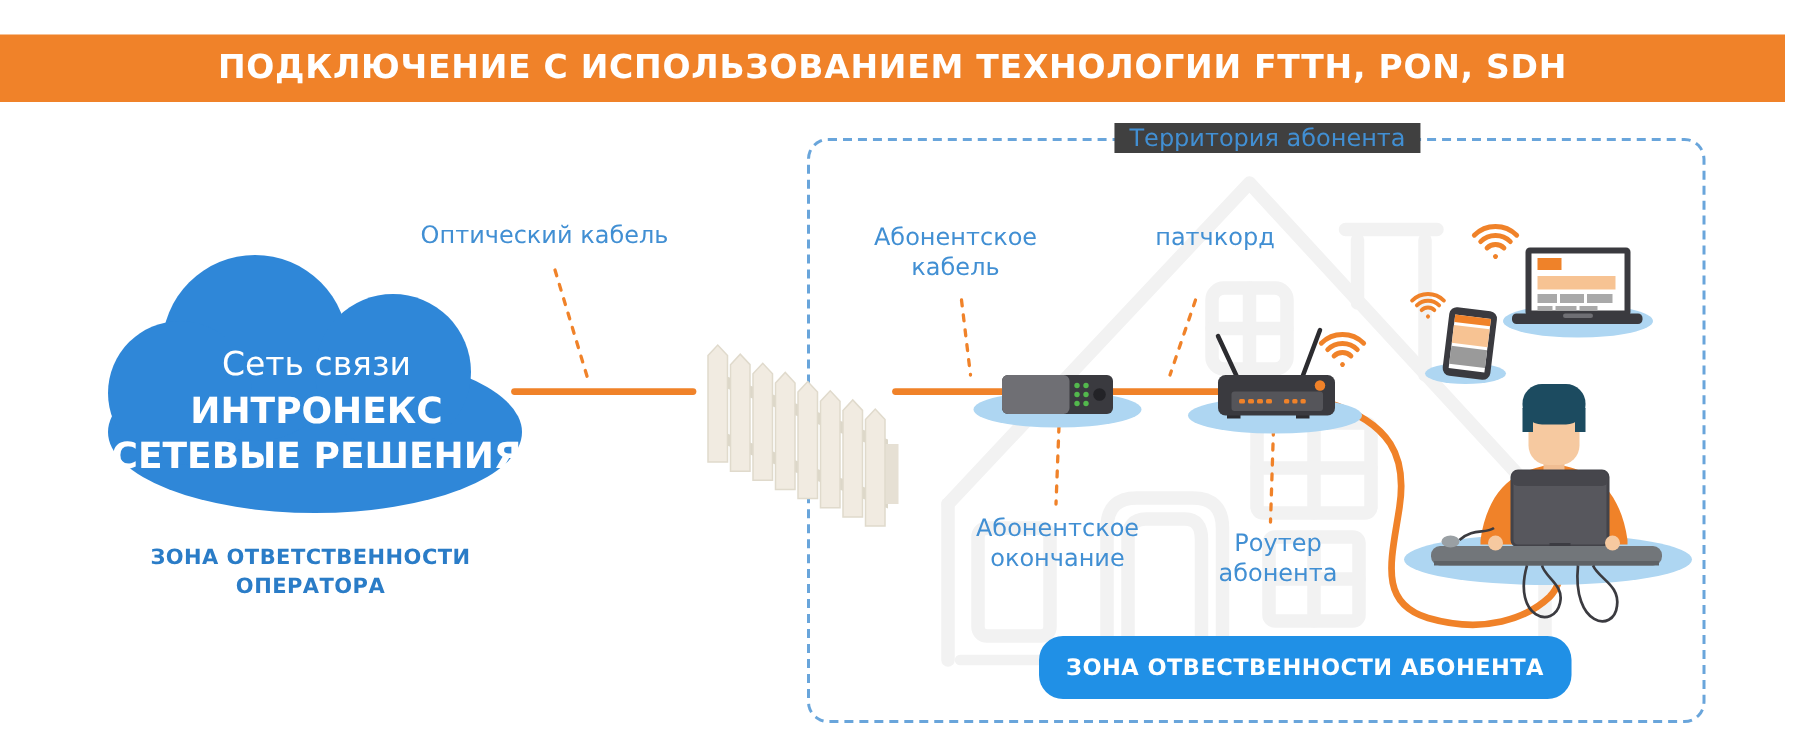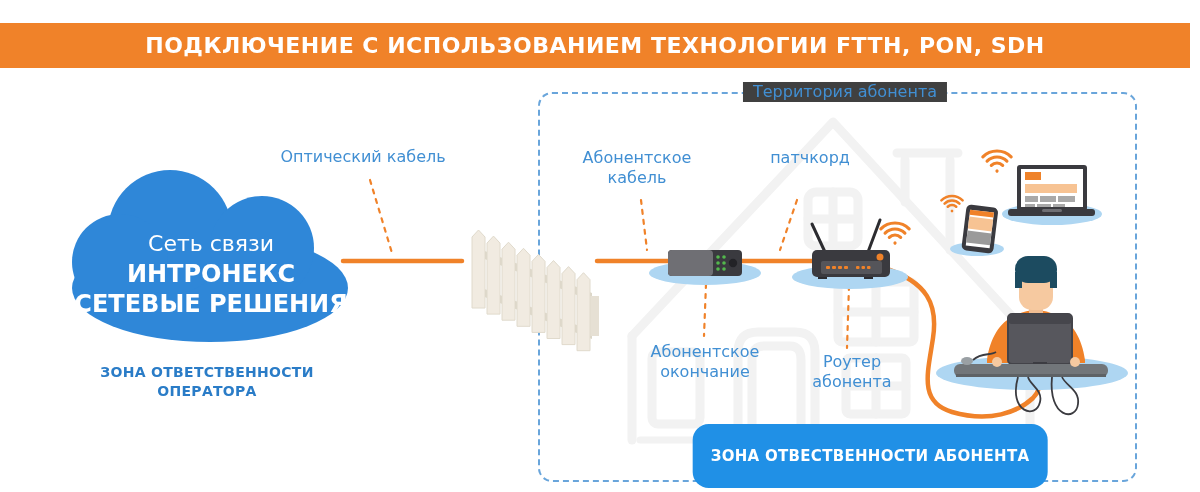--- a/index.html
+++ b/index.html
@@ -27,21 +27,21 @@
   .cloud-l1{top:231px;font-size:22px;}
   .cloud-l2{top:260px;font-size:24px;font-weight:bold;}
   .cloud-l3{top:290px;font-size:24px;font-weight:bold;}
   .zone-operator{
     left:72px;top:363px;width:270px;text-align:center;
     color:#2A7CC7;font-size:14px;font-weight:bold;line-height:19px;letter-spacing:.3px;
   }
   .zone-badge{
     left:870px;top:424px;transform:translateX(-50%);height:32px;
     background:#2090E6;border-radius:16px;display:inline-flex;align-items:center;
-    padding:16px 18px;color:#ffffff;font-size:15px;font-weight:bold;letter-spacing:.3px;white-space:nowrap;
+    padding:5px 18px;color:#ffffff;font-size:15px;font-weight:bold;letter-spacing:.3px;white-space:nowrap;
   }
   .lbl-optical-out{left:263px;top:147px;width:200px;}
   .lbl-optical-in{left:577px;top:148px;width:120px;}
   .lbl-copper{left:750px;top:148px;width:120px;}
   .lbl-termination{left:625px;top:342px;width:160px;}
   .lbl-router{left:792px;top:352px;width:120px;}
   svg{display:block;}
 </style>
 </head>
 <body>

